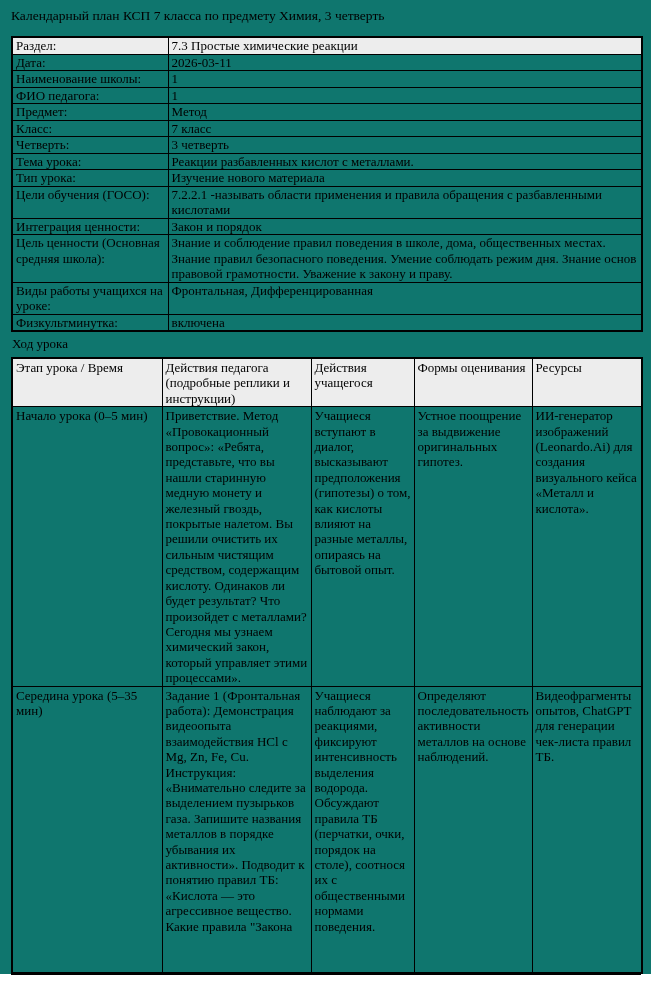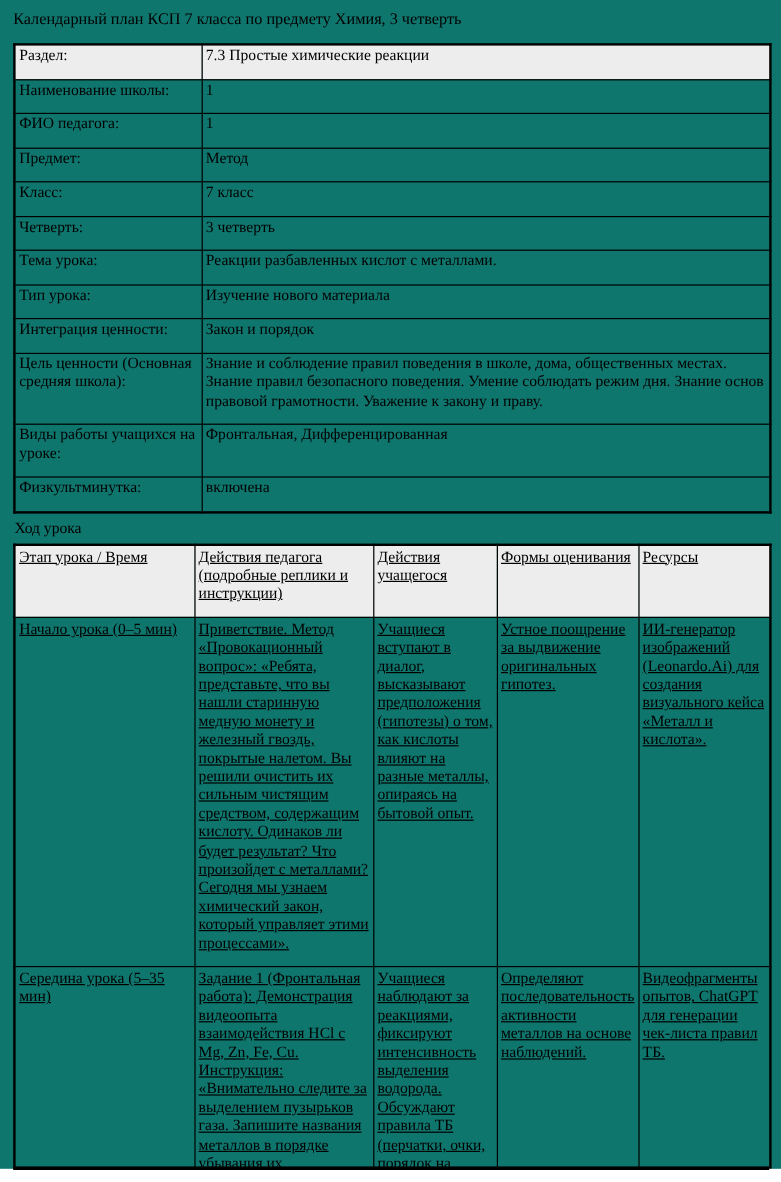--- a/index.html
+++ b/index.html
@@ -24,34 +24,34 @@
   table {
     border-collapse: collapse;
     table-layout: fixed;
     width: 630px;
     border: 2px solid #000;
   }
   td {
     border: 1px solid #000;
     font-size: 13px;
     vertical-align: top;
-    padding: 0 2px 12px 3px;
+    padding: 0 2px 0 3px;
     overflow-wrap: break-word;
     word-wrap: break-word;
   }
   .meta td { line-height: 15.5px; }
   .gray { background: #ededed; }
 
   .section-label {
     font-size: 13px;
     line-height: 15px;
     margin: 4px 0 6px 1px;
   }
 
-  .lesson td { line-height: 15.4px; padding-top: 1px; text-decoration: underline; }
+  .lesson td { line-height: 15.4px; padding-top: 1px; }
   .lesson tr.cutrow td { border-bottom: none; padding-bottom: 60px; }
 
   
   .bottom-mask {
     position: absolute;
     left: 0; top: 974px;
     width: 651px; height: 11px;
     background: #fff;
     z-index: 2;
   }
@@ -75,20 +75,24 @@
       <colgroup>
           <col style="width:156px">
           <col style="width:474px">
         </colgroup>
       <tbody>
         <tr class="gray">
           <td>Раздел:</td>
           <td>7.3 Простые химические реакции</td>
         </tr>
         <tr>
+          <td>Дата:</td>
+          <td>2026-03-11</td>
+        </tr>
+        <tr>
           <td>Наименование школы:</td>
           <td>1</td>
         </tr>
         <tr>
           <td>ФИО педагога:</td>
           <td>1</td>
         </tr>
         <tr>
           <td>Предмет:</td>
           <td>Метод</td>
@@ -101,20 +105,24 @@
           <td>Четверть:</td>
           <td>3 четверть</td>
         </tr>
         <tr>
           <td>Тема урока:</td>
           <td>Реакции разбавленных кислот с металлами.</td>
         </tr>
         <tr>
           <td>Тип урока:</td>
           <td>Изучение нового материала</td>
+        </tr>
+        <tr>
+          <td>Цели обучения (ГОСО):</td>
+          <td>7.2.2.1 -называть области применения и правила обращения с разбавленными кислотами</td>
         </tr>
         <tr>
           <td>Интеграция ценности:</td>
           <td>Закон и порядок</td>
         </tr>
         <tr>
           <td>Цель ценности (Основная средняя школа):</td>
           <td>Знание и соблюдение правил поведения в школе, дома, общественных местах. Знание правил безопасного поведения. Умение соблюдать режим дня. Знание основ правовой грамотности. Уважение к закону и праву.</td>
         </tr>
         <tr>

